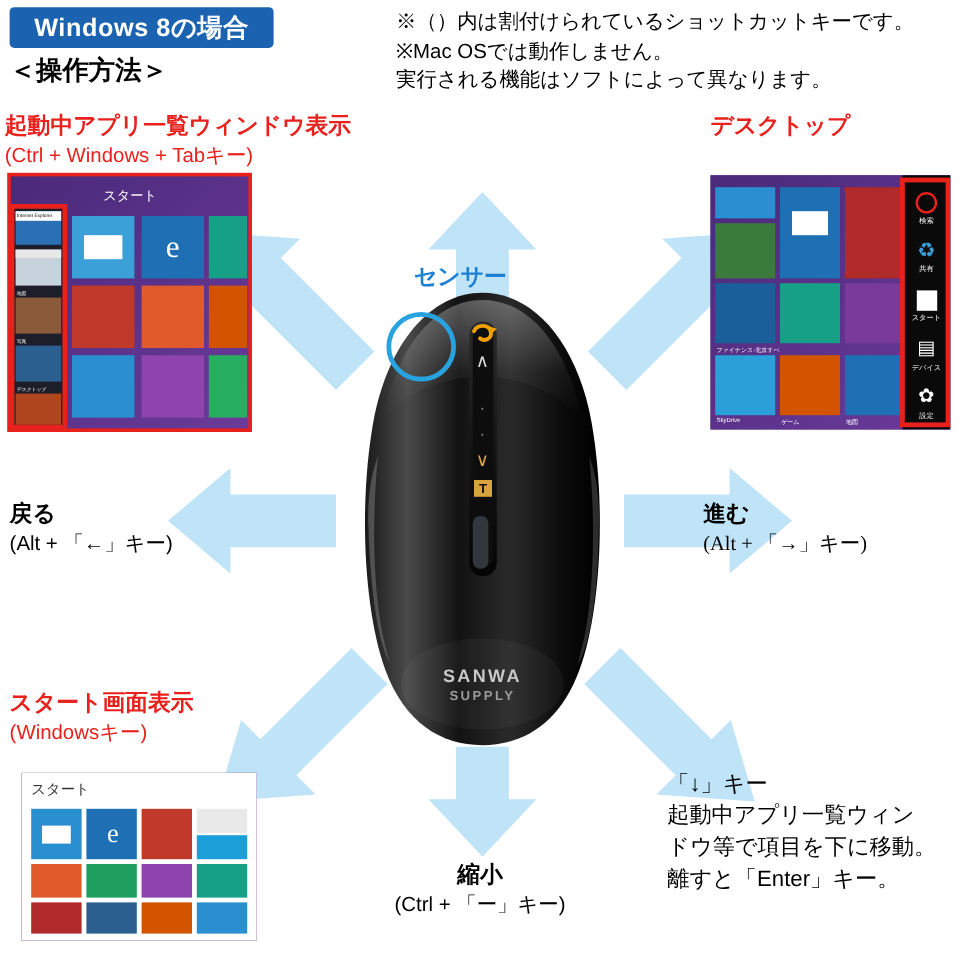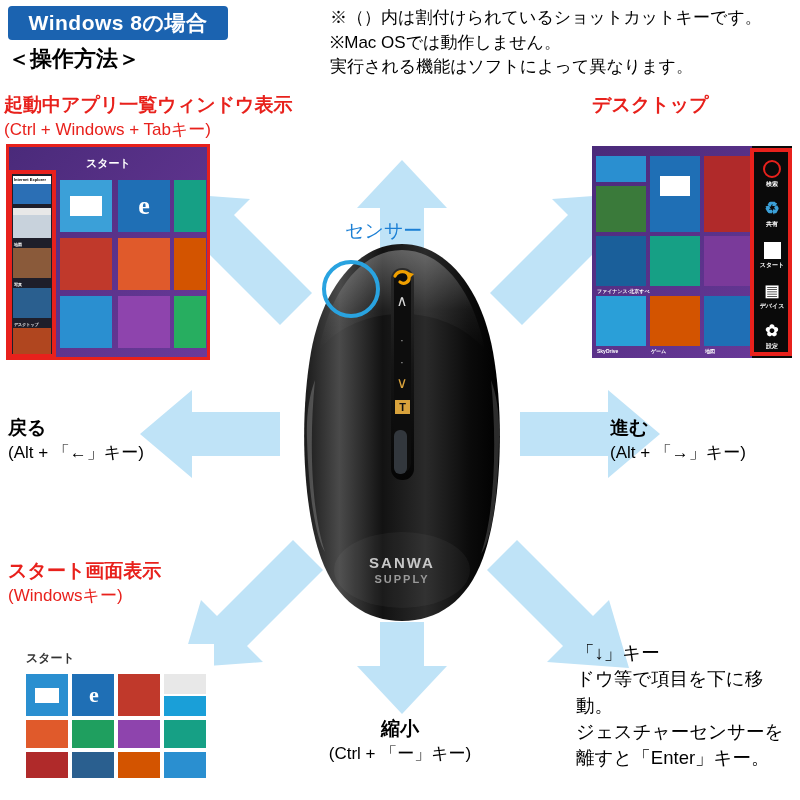--- a/index.html
+++ b/index.html
@@ -59,32 +59,31 @@
   .black { color: #000; }
 
   
   .arrow { position: absolute; }
 
   
   .win-thumb {
     position: absolute;
     background: #5a2f86;
     overflow: hidden;
-    font-weight: bold;
   }
   .tile { position: absolute; }
 
   
   #mouse-wrap { left: 295px; top: 240px; width: 215px; height: 385px; }
 
   #sensor-label {
     left: 345px; top: 218px;
     font-size: 19px;
     color: #1b7fd4;
-    font-weight: normal;
+    font-weight: bold;
   }
   #sensor-circle {
     left: 322px; top: 260px;
     width: 58px; height: 58px;
     border: 4px solid #29a3e0;
     border-radius: 50%;
     box-sizing: border-box;
   }
 </style>
 </head>
@@ -221,26 +220,26 @@
     <div style="color:#fff;font-size:6px;margin-top:2px;">設定</div>
   </div>
   <div class="tile" style="left:158px;top:2px;width:42px;height:208px;border:4px solid #e8211c;box-sizing:border-box;"></div>
 </div>
 
 <div class="abs" style="left:8px; top:415px;">
   <div class="label-title black">戻る</div>
   <div class="label-sub black">(Alt + 「←」キー)</div>
 </div>
 
-<div class="abs" style="left:610px; top:415px;">
+<div class="abs" style="left:586px; top:415px;font-family:Liberation Serif, serif;">
   <div class="label-title black">進む</div>
   <div class="label-sub black">(Alt + 「→」キー)</div>
 </div>
 
-<div class="abs" style="left:8px; top:558px;">
+<div class="abs" style="left:8px; top:573px;">
   <div class="label-title red">スタート画面表示</div>
   <div class="label-sub red">(Windowsキー)</div>
 </div>
 
 <div class="abs win-thumb" style="left:18px; top:644px; width:196px; height:140px;">
   <div class="tile" style="left:0;top:0;width:196px;height:140px;background:#ffffff;"></div>
   <div class="tile" style="left:8px;top:6px;color:#333;font-size:12px;">スタート</div>
 
   <div class="tile" style="left:8px;top:30px;width:42px;height:42px;background:#2a8fd0;"></div>
   <div class="tile" style="left:17px;top:44px;width:24px;height:15px;background:#fff;"></div>
@@ -257,24 +256,24 @@
   <div class="tile" style="left:54px;top:108px;width:42px;height:26px;background:#2a5f8f;"></div>
   <div class="tile" style="left:100px;top:108px;width:42px;height:26px;background:#d35400;"></div>
   <div class="tile" style="left:146px;top:108px;width:42px;height:26px;background:#2a8fd0;"></div>
 </div>
 
 <div class="abs" style="left:300px; top:716px; text-align:center; width:200px;">
   <div class="label-title black">縮小</div>
   <div class="label-sub black">(Ctrl + 「ー」キー)</div>
 </div>
 
-<div class="abs" style="left:556px; top:640px; font-size:18.5px; line-height:1.42;margin-left:20px;">
+<div class="abs" style="left:556px; top:640px; font-size:18.5px; line-height:1.42;">
   <div>「↓」キー</div>
+  <div>起動中アプリ一覧ウィン</div>
   <div>ドウ等で項目を下に移動。</div>
-  <div>ジェスチャーセンサーを</div>
   <div>離すと「Enter」キー。</div>
 </div>
 
 <div class="abs" id="sensor-label">センサー</div>
 
 <div class="abs" id="mouse-wrap">
   <svg width="215" height="385" viewBox="0 0 215 385">
     <defs>
       <linearGradient id="bodyGrad" x1="0" y1="0" x2="1" y2="0">
         <stop offset="0%" stop-color="#1a1a1a"></stop>

